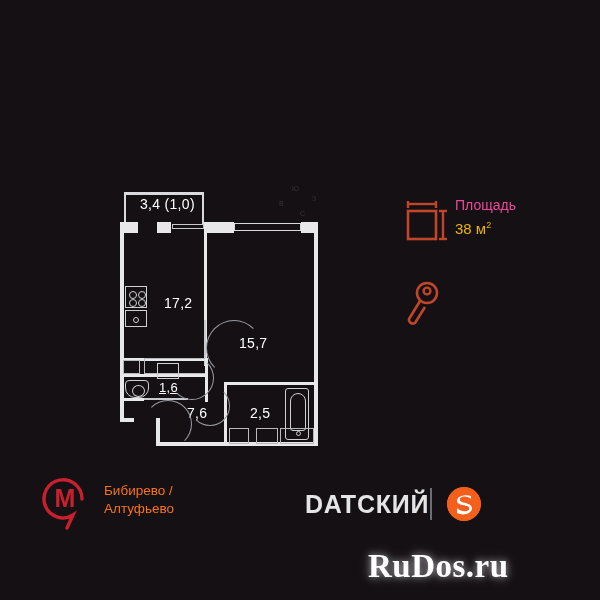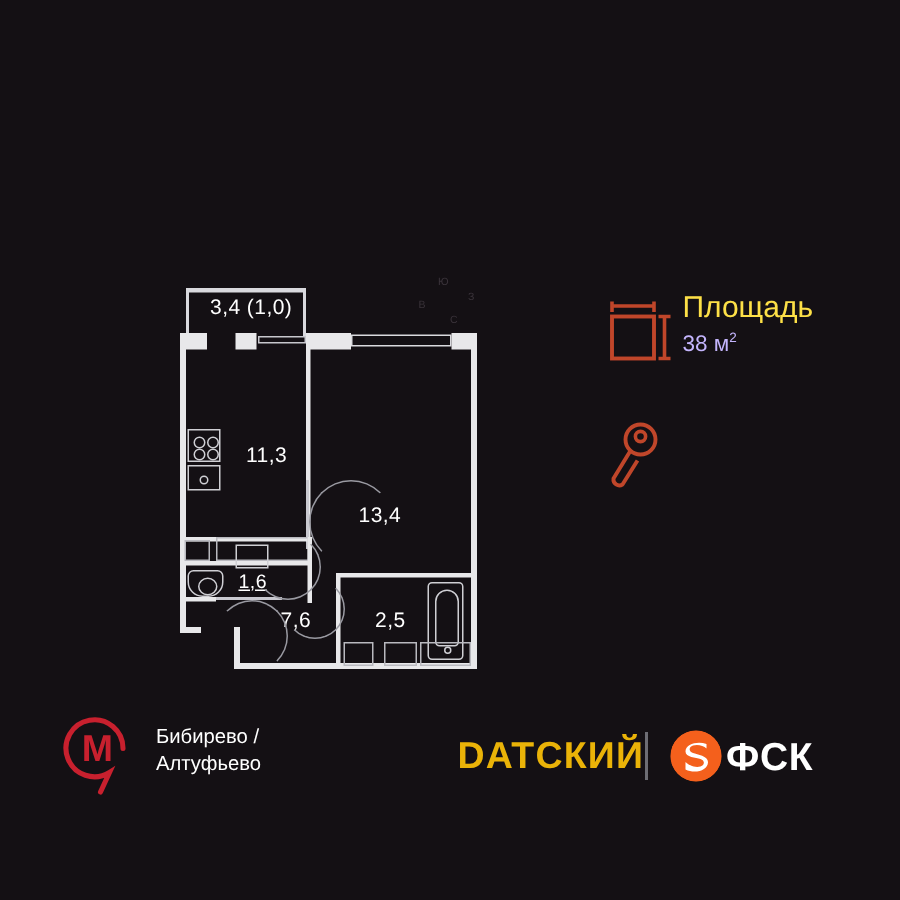--- a/index.html
+++ b/index.html
@@ -22,29 +22,29 @@
   .fix-thin{position:absolute;border:1px solid #b9b9bf;box-sizing:border-box;}
   .door-arc{position:absolute;border:1.2px solid #9a9aa2;border-radius:50%;box-sizing:border-box;}
   .door-leaf{position:absolute;background:#c9c9d0;}
   .compass{position:absolute;color:#3a333a;font-size:7px;}
 
   
   #info{position:absolute;left:405px;top:196px;width:190px;}
   .info-row{position:relative;display:flex;align-items:flex-start;margin-bottom:30px;min-height:50px;}
   .info-ico{width:48px;flex:0 0 48px;display:flex;align-items:center;justify-content:flex-start;padding-top:4px;}
   .info-txt{padding-left:2px;}
-  .info-title{color:#fde047;font-size:20px;line-height:19px;}
-  .info-value{color:#c4b5fd;font-size:15px;line-height:20px;}
+  .info-title{color:#ec4899;font-size:14px;line-height:19px;}
+  .info-value{color:#eab308;font-size:15px;line-height:20px;}
   .info-value sup{font-size:9px;vertical-align:super;}
 
   
   #bottombar{position:absolute;left:0;top:466px;width:600px;height:70px;}
   #metro{position:absolute;left:36px;top:6px;width:58px;height:58px;}
-  #metro-text{position:absolute;left:104px;top:16px;color:#ffffff;font-size:13.5px;line-height:18px;}
-  #datskiy{position:absolute;left:305px;top:24px;color:#eab308;font-size:25px;font-weight:bold;letter-spacing:.8px;}
+  #metro-text{position:absolute;left:104px;top:16px;color:#f97316;font-size:13.5px;line-height:18px;}
+  #datskiy{position:absolute;left:305px;top:24px;color:#e5e5e5;font-size:25px;font-weight:bold;letter-spacing:.8px;}
   #divider{position:absolute;left:430px;top:22px;width:2px;height:32px;background:#6d6d74;}
   #fsk{position:absolute;left:447px;top:21px;display:flex;align-items:center;}
   #fsk-mark{width:34px;height:34px;border-radius:50%;background:#f4601c;position:relative;overflow:hidden;}
   #fsk-word{color:#ffffff;font-size:26px;font-weight:bold;margin-left:3px;letter-spacing:.4px;}
 
   
   #watermark{
     position:absolute;left:368px;top:548px;
     font-family:"Liberation Serif", serif;font-weight:bold;font-size:33px;
     color:#ffffff;letter-spacing:.5px;
@@ -76,35 +76,35 @@
     <div class="fix-thin" style="left:210px;top:63px;width:67px;height:8px;border-color:#dadade;"></div>
     <div class="fix-thin" style="left:148px;top:64px;width:32px;height:5px;border-color:#c7c7cd;"></div>
 
     <div class="wall" style="left:96px;top:62px;width:4px;height:200px;"></div>
     <div class="wall" style="left:290px;top:62px;width:4px;height:142px;"></div>
     <div class="wall" style="left:96px;top:258px;width:14px;height:4px;"></div>
     <div class="wall" style="left:132px;top:282px;width:162px;height:4px;"></div>
     <div class="wall" style="left:132px;top:258px;width:4px;height:28px;"></div>
     <div class="wall" style="left:290px;top:200px;width:4px;height:86px;"></div>
 
-    <div class="room-label" style="left:140px;top:135px;">11,3</div>
+    <div class="room-label" style="left:140px;top:135px;">17,2</div>
 
     <div class="fix" style="left:101px;top:126px;width:22px;height:22px;">
       <div style="position:absolute;left:3px;top:4px;width:6px;height:6px;border:1px solid #cfcfd4;border-radius:50%;"></div>
       <div style="position:absolute;left:12px;top:4px;width:6px;height:6px;border:1px solid #cfcfd4;border-radius:50%;"></div>
       <div style="position:absolute;left:3px;top:12px;width:6px;height:6px;border:1px solid #cfcfd4;border-radius:50%;"></div>
       <div style="position:absolute;left:12px;top:12px;width:6px;height:6px;border:1px solid #cfcfd4;border-radius:50%;"></div>
     </div>
 
     <div class="fix" style="left:101px;top:150px;width:22px;height:17px;">
       <div style="position:absolute;left:7px;top:6px;width:4px;height:4px;border:1px solid #cfcfd4;border-radius:50%;"></div>
     </div>
 
     <div class="wall" style="left:180px;top:62px;width:3px;height:142px;"></div>
-    <div class="room-label" style="left:215px;top:175px;">13,4</div>
+    <div class="room-label" style="left:215px;top:175px;">15,7</div>
 
     <div class="door-arc" style="left:182px;top:160px;width:56px;height:56px;border-color:transparent;border-left-color:#9a9aa2;border-top-color:#9a9aa2;transform:rotate(0deg);"></div>
     <div class="door-leaf" style="left:180px;top:160px;width:2px;height:46px;"></div>
 
     <div class="wall" style="left:96px;top:198px;width:88px;height:3px;"></div>
     <div class="fix-thin" style="left:99px;top:200px;width:17px;height:14px;"></div>
     <div class="fix-thin" style="left:120px;top:198px;width:62px;height:16px;"></div>
     <div class="wall" style="left:96px;top:214px;width:88px;height:3px;"></div>
     <div class="room-label" style="left:135px;top:220px;font-size:13px;text-decoration:underline;">1,6</div>
 
@@ -186,18 +186,18 @@
     <div id="datskiy">DATСКИЙ</div>
     <div id="divider"></div>
 
     <div id="fsk">
       <div id="fsk-mark">
         <svg width="34" height="34" viewBox="0 0 34 34">
           <circle cx="17" cy="17" r="17" fill="#f4601c"></circle>
           <path d="M24 9 C18 7 10 9 10 14 C10 18 17 18 20 19 C23 20 23 23 20 24 C16 25 12 23 10 21 L10 26 C16 29 25 27 25 21 C25 17 18 16 15 15 C12 14 12 11 15 10 C18 9 22 10 24 12 Z" fill="#ffffff"></path>
         </svg>
       </div>
-      <span id="fsk-word">ФСК</span>
     </div>
   </div>
 
+  <div id="watermark">RuDos.ru</div>
 
 </div>
 
 </body></html>

